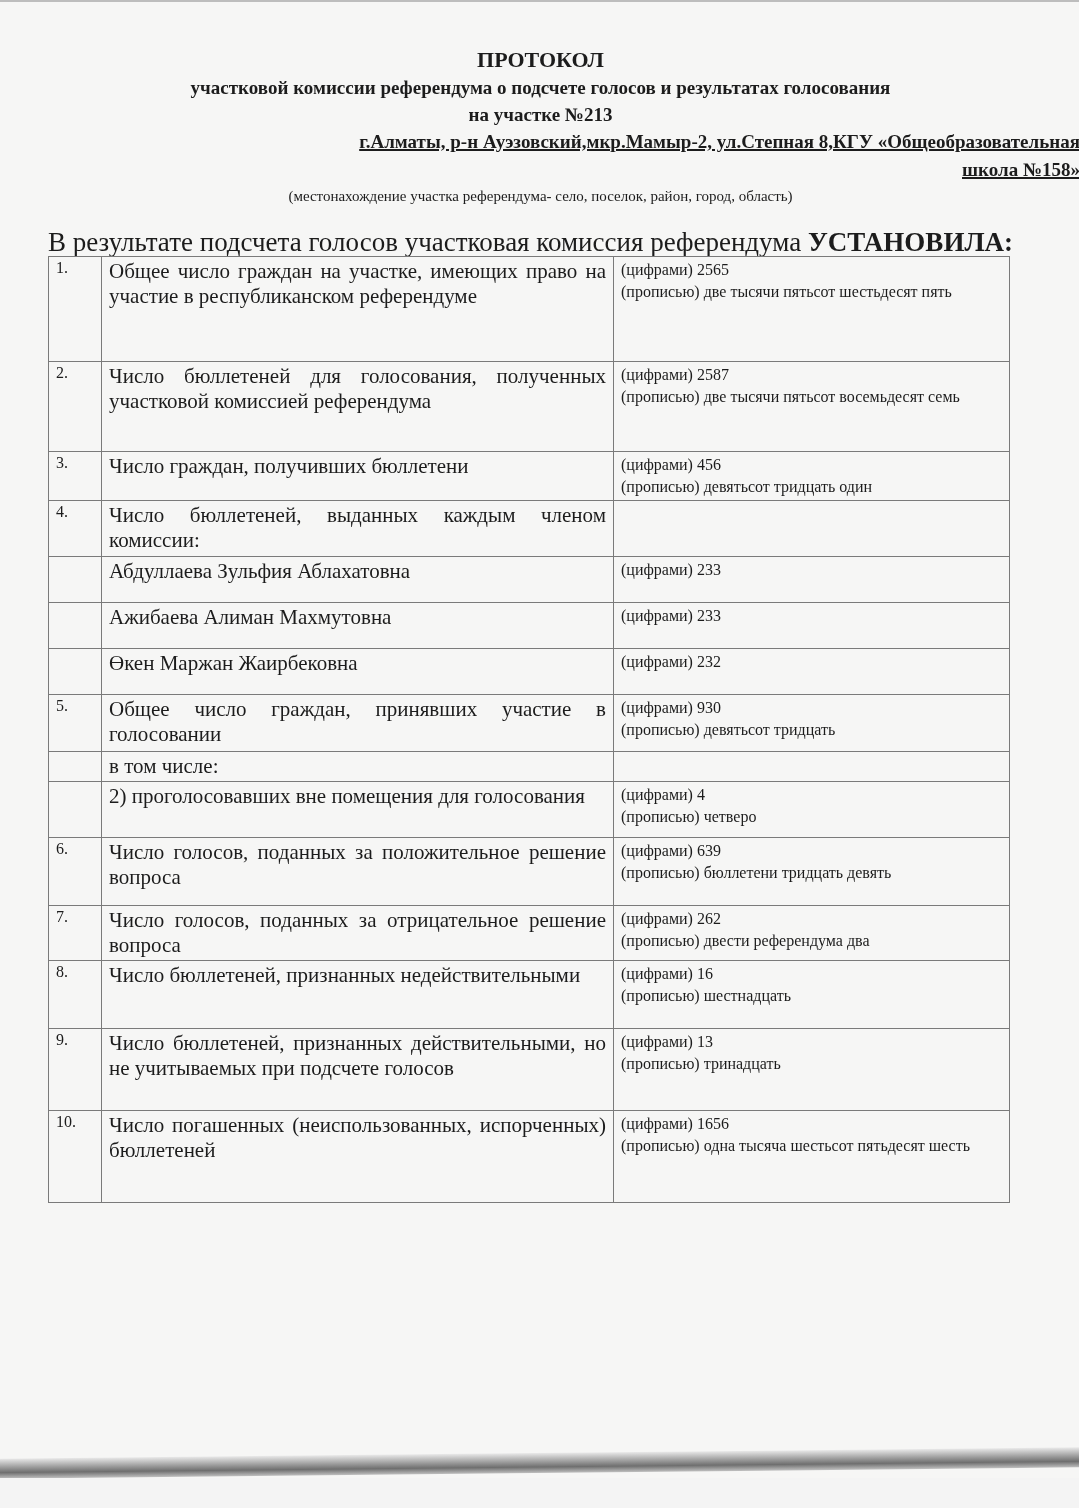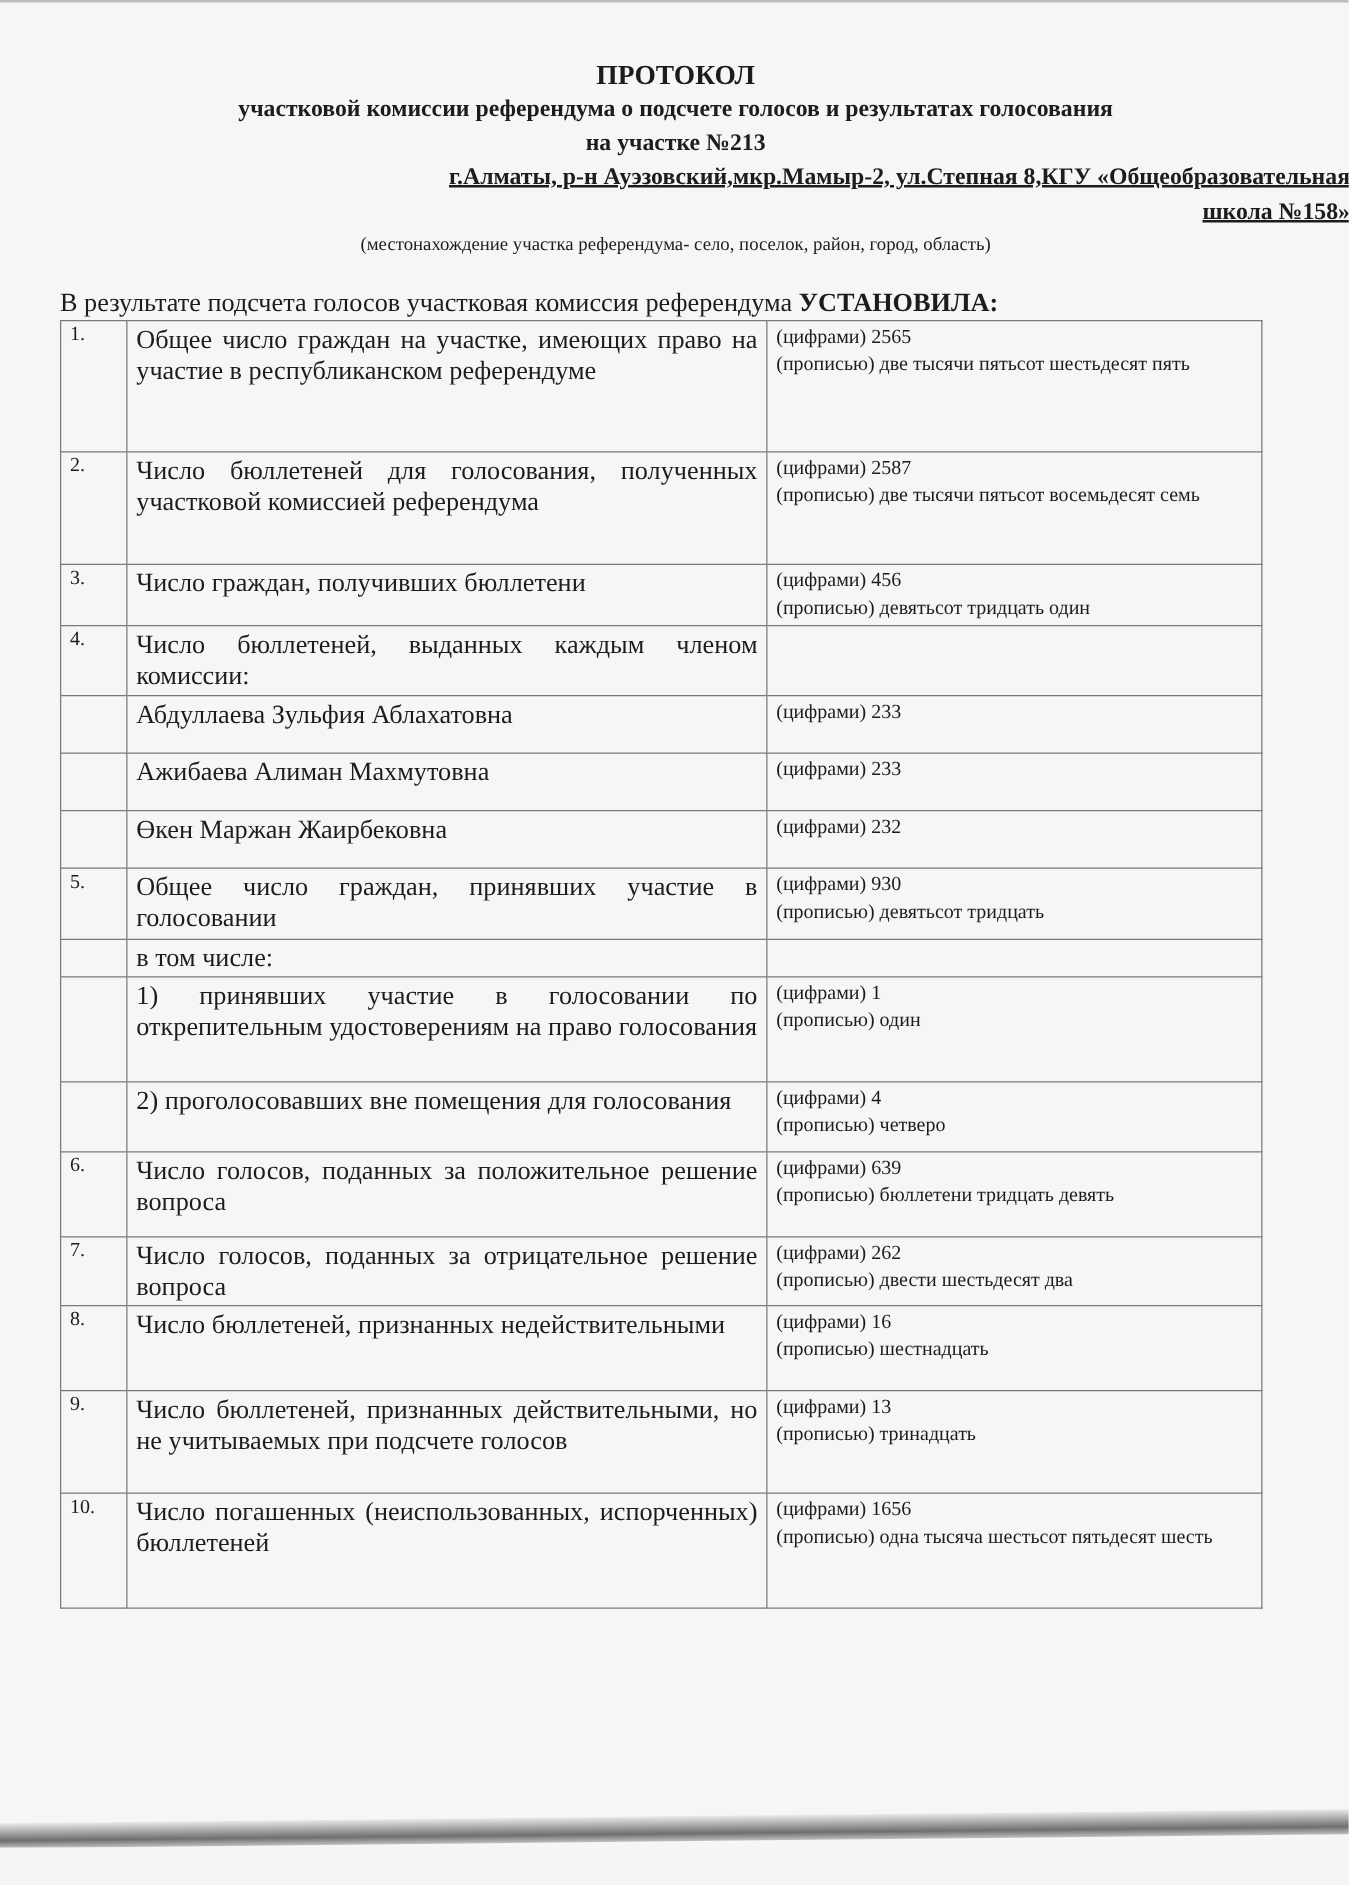--- a/index.html
+++ b/index.html
@@ -6,21 +6,21 @@
   body {
     width:1079px; height:1508px; background:#f6f6f5; position:relative; overflow:hidden;
     font-family:"Liberation Serif","DejaVu Serif",serif; color:#1c1c1c;
   }
   .page-top-line { position:absolute; left:0; top:0; width:1079px; height:2px; background:#bdbdbd; }
   .header { position:absolute; left:1px; top:46px; width:1079px; text-align:center; }
   .h-title { font-weight:bold; font-size:22px; line-height:28px; }
   .h-sub { font-weight:bold; font-size:19px; line-height:27px; }
   .h-loc { font-weight:bold; font-size:19px; line-height:28px; text-decoration:underline; text-decoration-thickness:2px;text-align:right; }
   .h-note { font-size:15px; line-height:22px; margin-top:1px; }
-  .intro { position:absolute; left:48px; top:229px; font-size:21px; line-height:26px; white-space:nowrap; }
+  .intro { position:absolute; left:48px; top:229px; font-size:27px; line-height:26px; white-space:nowrap; }
   .intro b { font-weight:bold; }
   table.protocol {
     position:absolute; left:48px; top:256px; width:962px; border-collapse:collapse; table-layout:fixed;
   }
   table.protocol td { border:1.5px solid #7a7a7a; vertical-align:top; padding:2px 7px; }
   td.num { width:38px; font-size:16px; padding-left:10px; padding-top:3px; }
   td.desc { width:497px; font-size:21px; line-height:25px; text-align:justify; text-align-last:left; padding-left:10px; }
   td.val { font-size:16px; line-height:22px; padding-left:8px; padding-top:4px; }
   .bottom-strip {
     position:absolute; left:0; top:1453px; width:1079px; height:20px;
@@ -112,28 +112,20 @@
         </td>
       </tr>
       <tr style="height: 25px;">
         <td class="num"></td>
         <td class="desc">в том числе:</td>
         <td class="val">
           <div></div>
           <div></div>
         </td>
       </tr>
-      <tr style="height: 84px;">
-        <td class="num"></td>
-        <td class="desc">1) принявших участие в голосовании по открепительным удостоверениям на право голосования</td>
-        <td class="val">
-          <div>(цифрами) 1</div>
-          <div>(прописью) один</div>
-        </td>
-      </tr>
       <tr style="height: 56px;">
         <td class="num"></td>
         <td class="desc">2) проголосовавших вне помещения для голосования</td>
         <td class="val">
           <div>(цифрами) 4</div>
           <div>(прописью) четверо</div>
         </td>
       </tr>
       <tr style="height: 68px;">
         <td class="num">6.</td>
@@ -141,21 +133,21 @@
         <td class="val">
           <div>(цифрами) 639</div>
           <div>(прописью) бюллетени тридцать девять</div>
         </td>
       </tr>
       <tr style="height: 55px;">
         <td class="num">7.</td>
         <td class="desc">Число голосов, поданных за отрицательное решение вопроса</td>
         <td class="val">
           <div>(цифрами) 262</div>
-          <div>(прописью) двести шестьдесят два</div>
+          <div>(прописью) двести референдума два</div>
         </td>
       </tr>
       <tr style="height: 68px;">
         <td class="num">8.</td>
         <td class="desc">Число бюллетеней, признанных недействительными</td>
         <td class="val">
           <div>(цифрами) 16</div>
           <div>(прописью) шестнадцать</div>
         </td>
       </tr>

